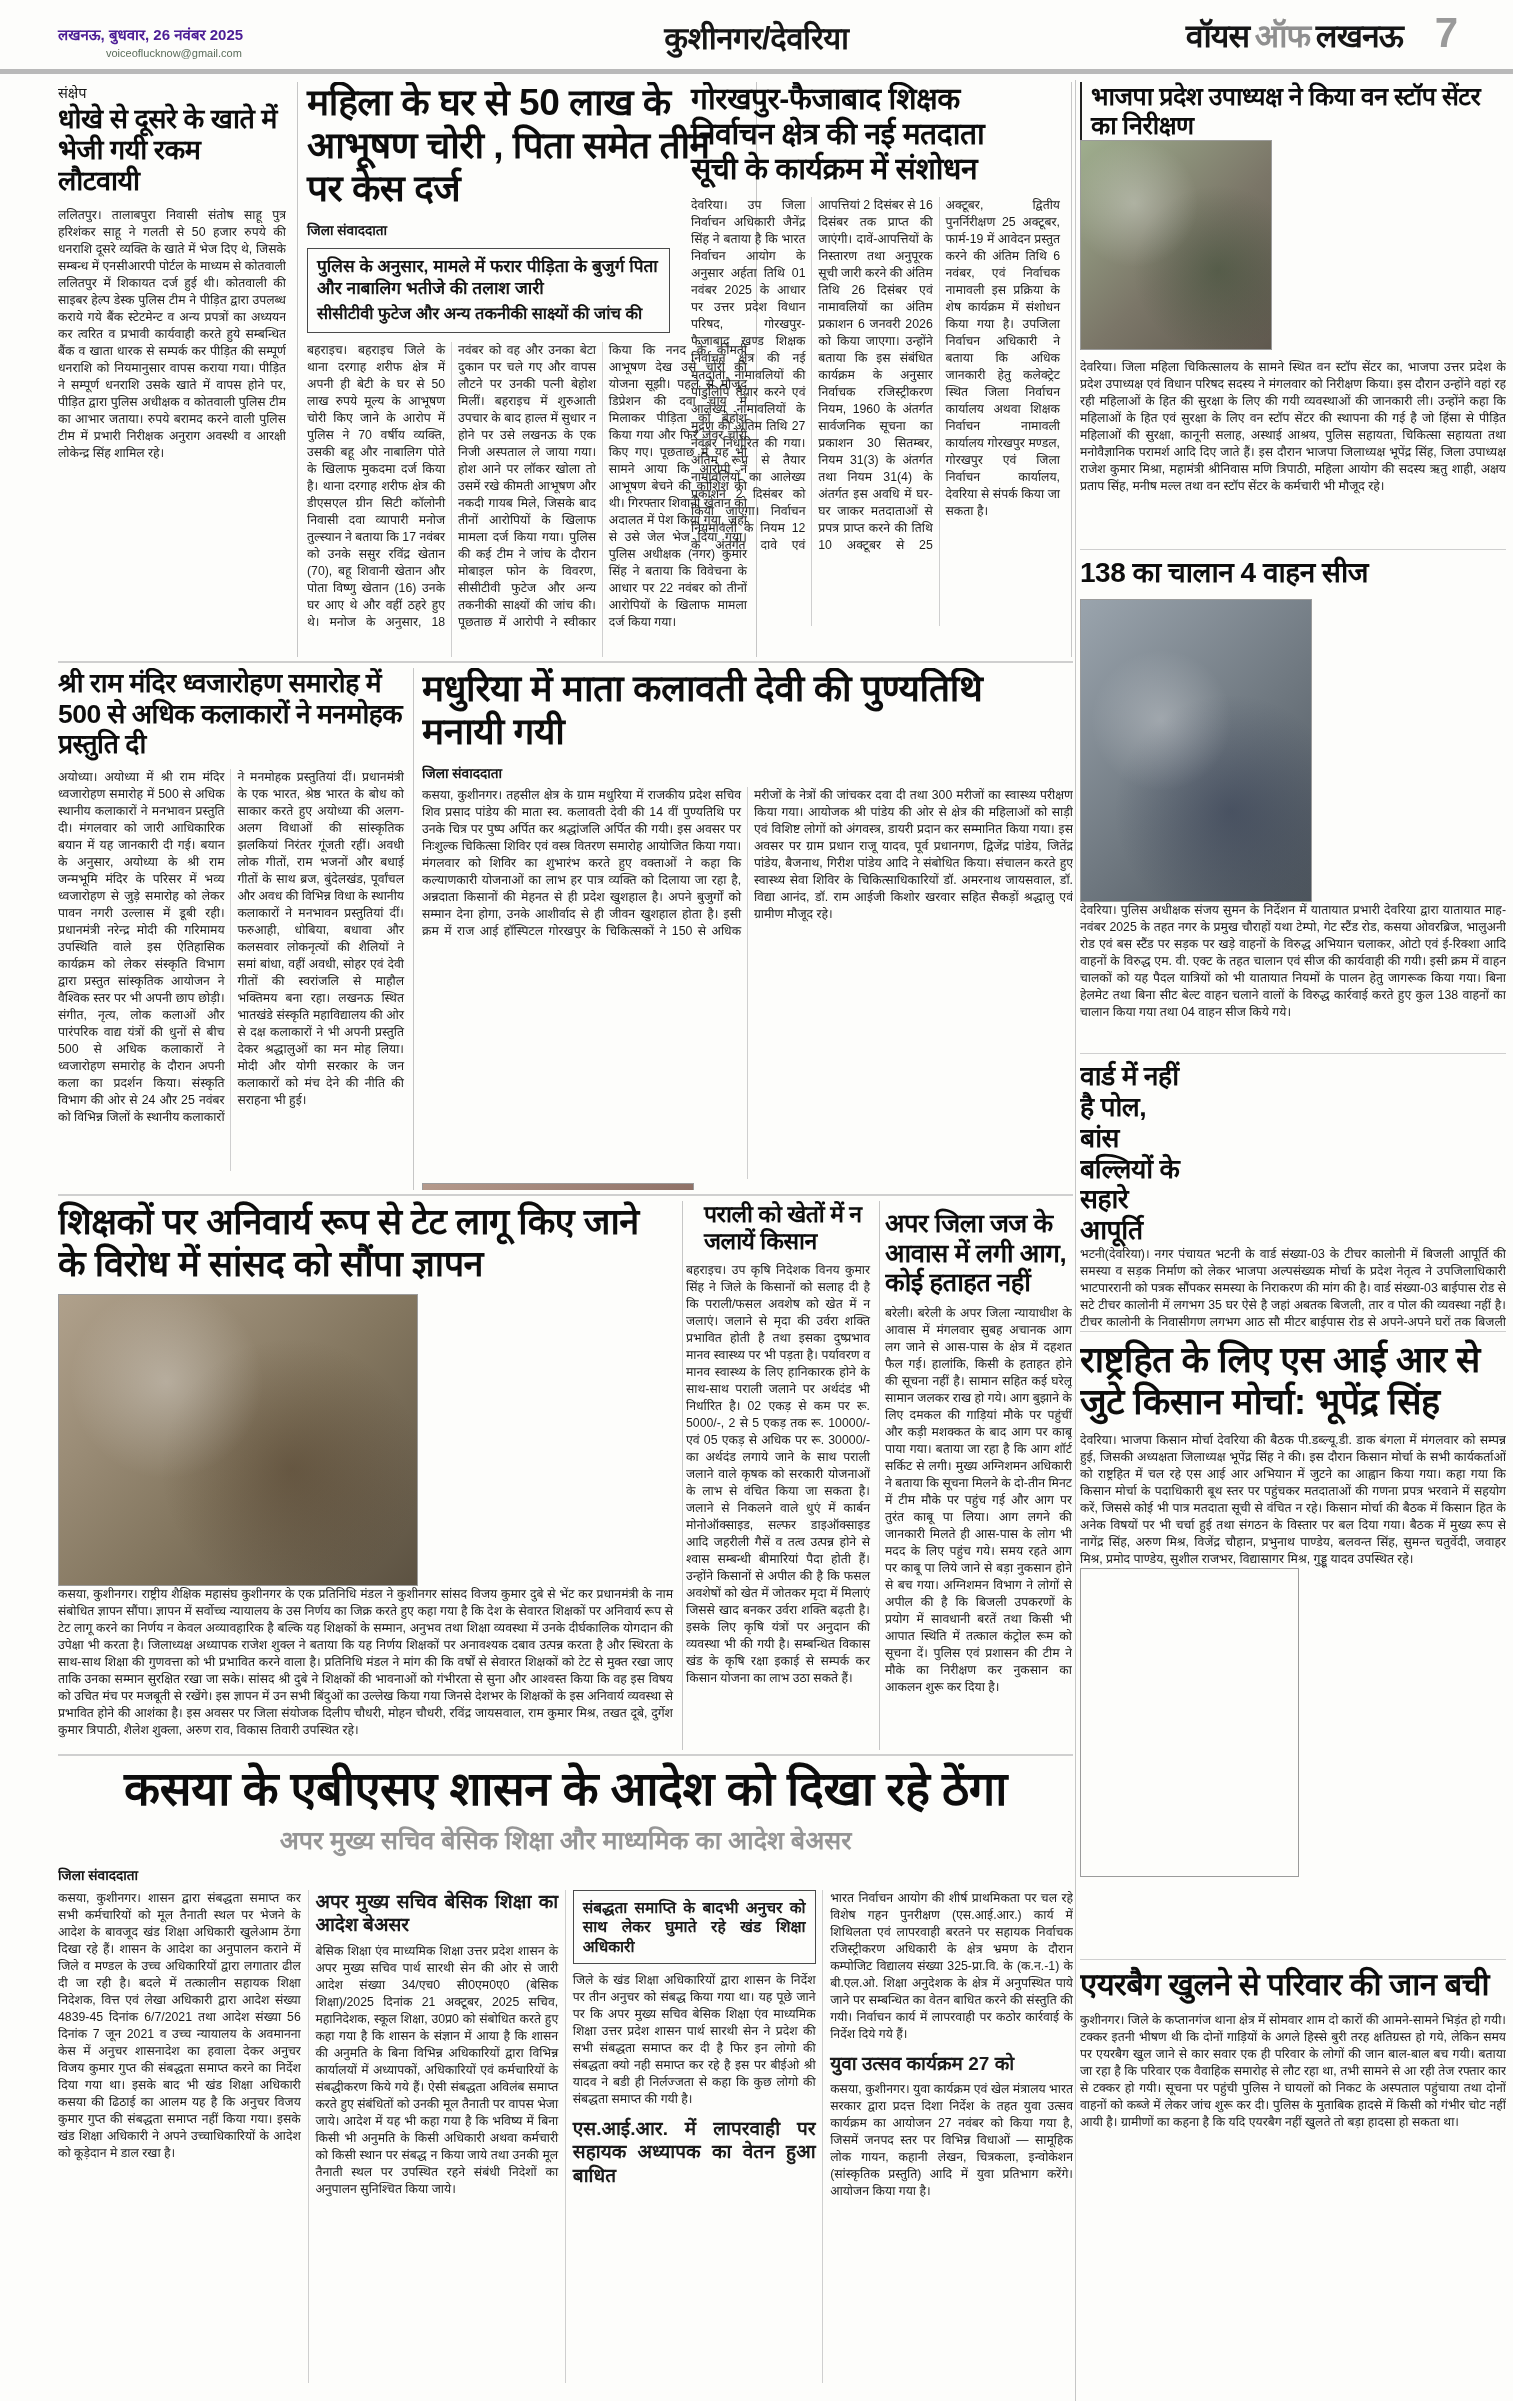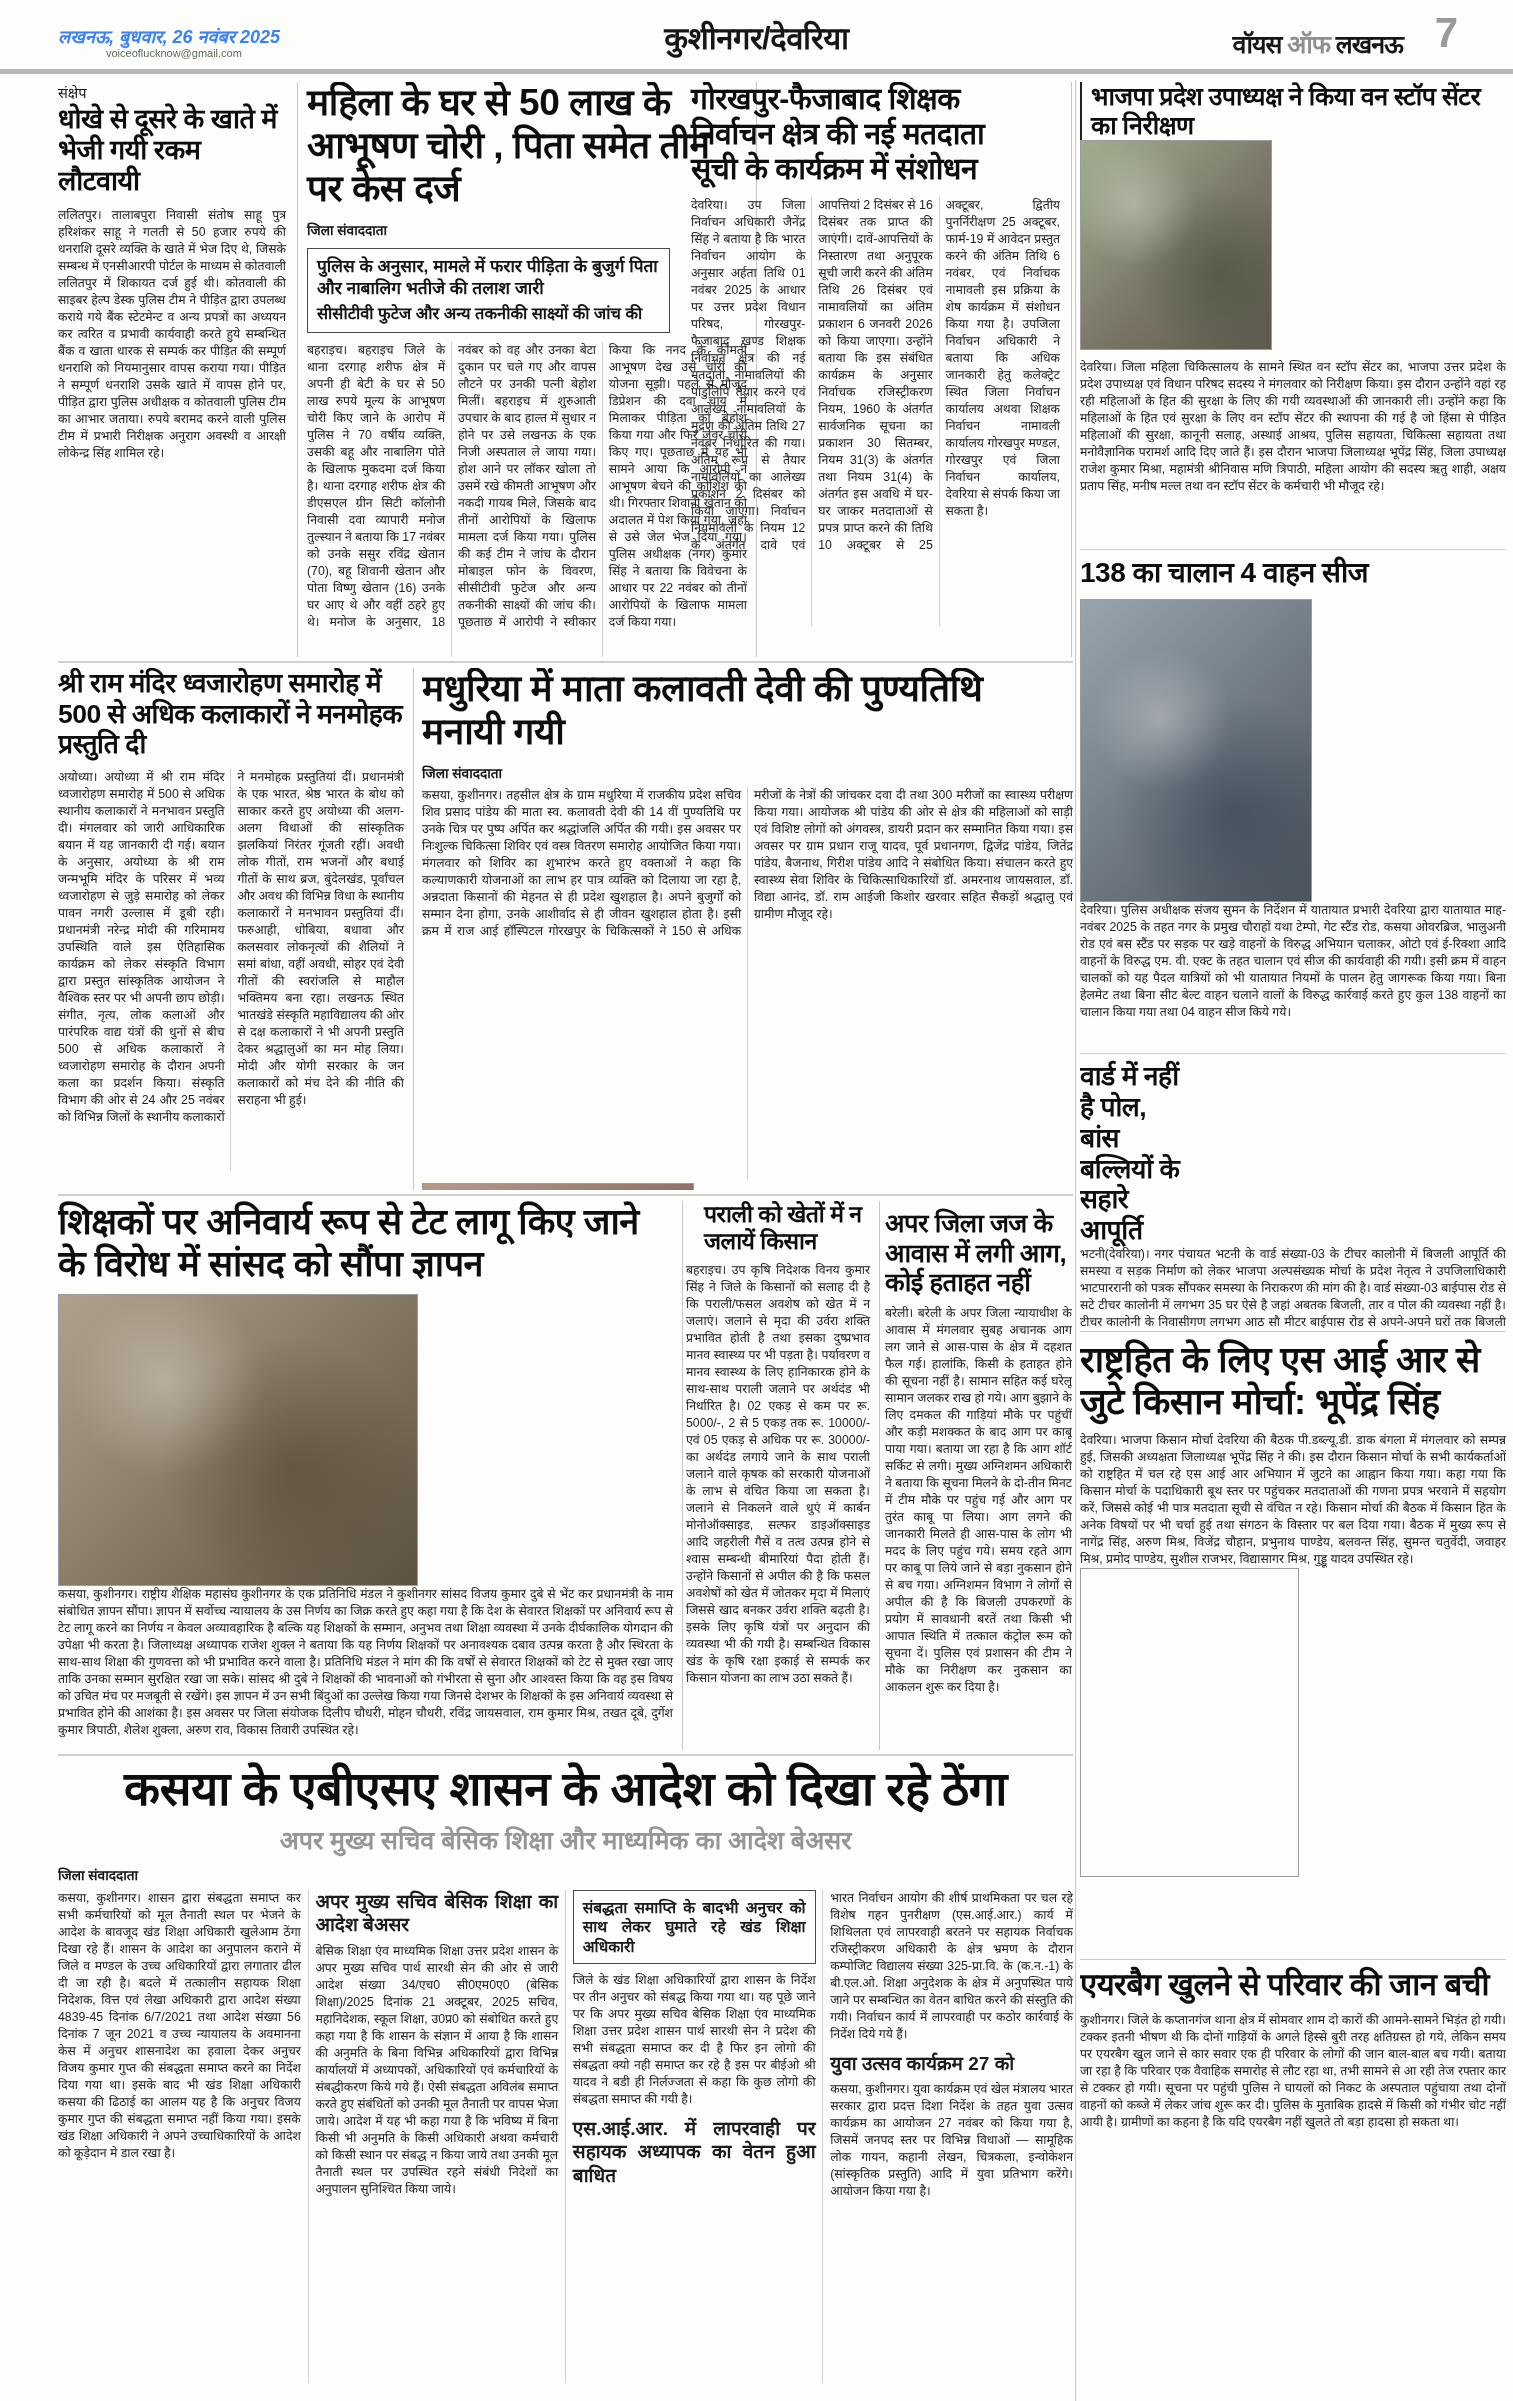--- a/index.html
+++ b/index.html
@@ -1,23 +1,23 @@
 <!DOCTYPE html>
 <html lang="hi" style="font-size:14.6px"><head>
 <meta charset="utf-8">
 <style>
   html,body{margin:0;padding:0;background:#e8e8e4;}
   .page{position:relative;width:1513px;height:2401px;background:#fdfdfb;margin:0 auto;
         font-family:"Liberation Sans","DejaVu Sans",sans-serif;color:#161616;overflow:hidden;}
   
   .masthead{position:absolute;left:0;top:0;width:1513px;height:71px;}
-  .mast-date{position:absolute;left:58px;top:24px;font-size:18px;font-weight:bold;color:#3b82f6;font-style:italic;}
+  .mast-date{position:absolute;left:58px;top:24px;font-size:15px;font-weight:bold;color:#4c1d95;}
   .mast-email{position:absolute;left:58px;top:47px;font-size:11px;color:#5a6c5a;margin-left:48px;}
   .mast-section{position:absolute;left:0;right:0;top:16.4px;text-align:center;font-size:31px;font-weight:800;letter-spacing:-0.5px;}
-  .mast-title{position:absolute;right:110px;top:12.8px;font-size:25px;font-weight:800;letter-spacing:-0.9px;white-space:nowrap;margin-top:13px;}
+  .mast-title{position:absolute;right:110px;top:12.8px;font-size:32px;font-weight:800;letter-spacing:-0.9px;white-space:nowrap;}
   .mast-title .mid{color:#8f8f8f;padding:0 5.5px;}
   .mast-page{position:absolute;right:55px;top:9px;font-size:42px;font-weight:800;color:#9a9a9a;}
   .mast-rule{position:absolute;left:0;top:69px;width:1513px;height:4.6px;background:#b9b9b9;}
   
   .headline{font-weight:800;line-height:1.16;letter-spacing:-0.5px;color:#0d0d0d;}
   .byline{font-size:13.7px;font-weight:bold;margin:9px 0 5.5px;}
   .body{font-size:12.3px;line-height:17px;text-align:justify;color:#1c1c1c;}
   .body.cols2{column-count:2;column-gap:12.8px;column-rule:0.9px solid #cfcfcf;}
   .body.cols3{column-count:3;column-gap:12.8px;column-rule:0.9px solid #cfcfcf;}
   .body.cols4{column-count:4;column-gap:14.6px;column-rule:0.9px solid #cfcfcf;}

